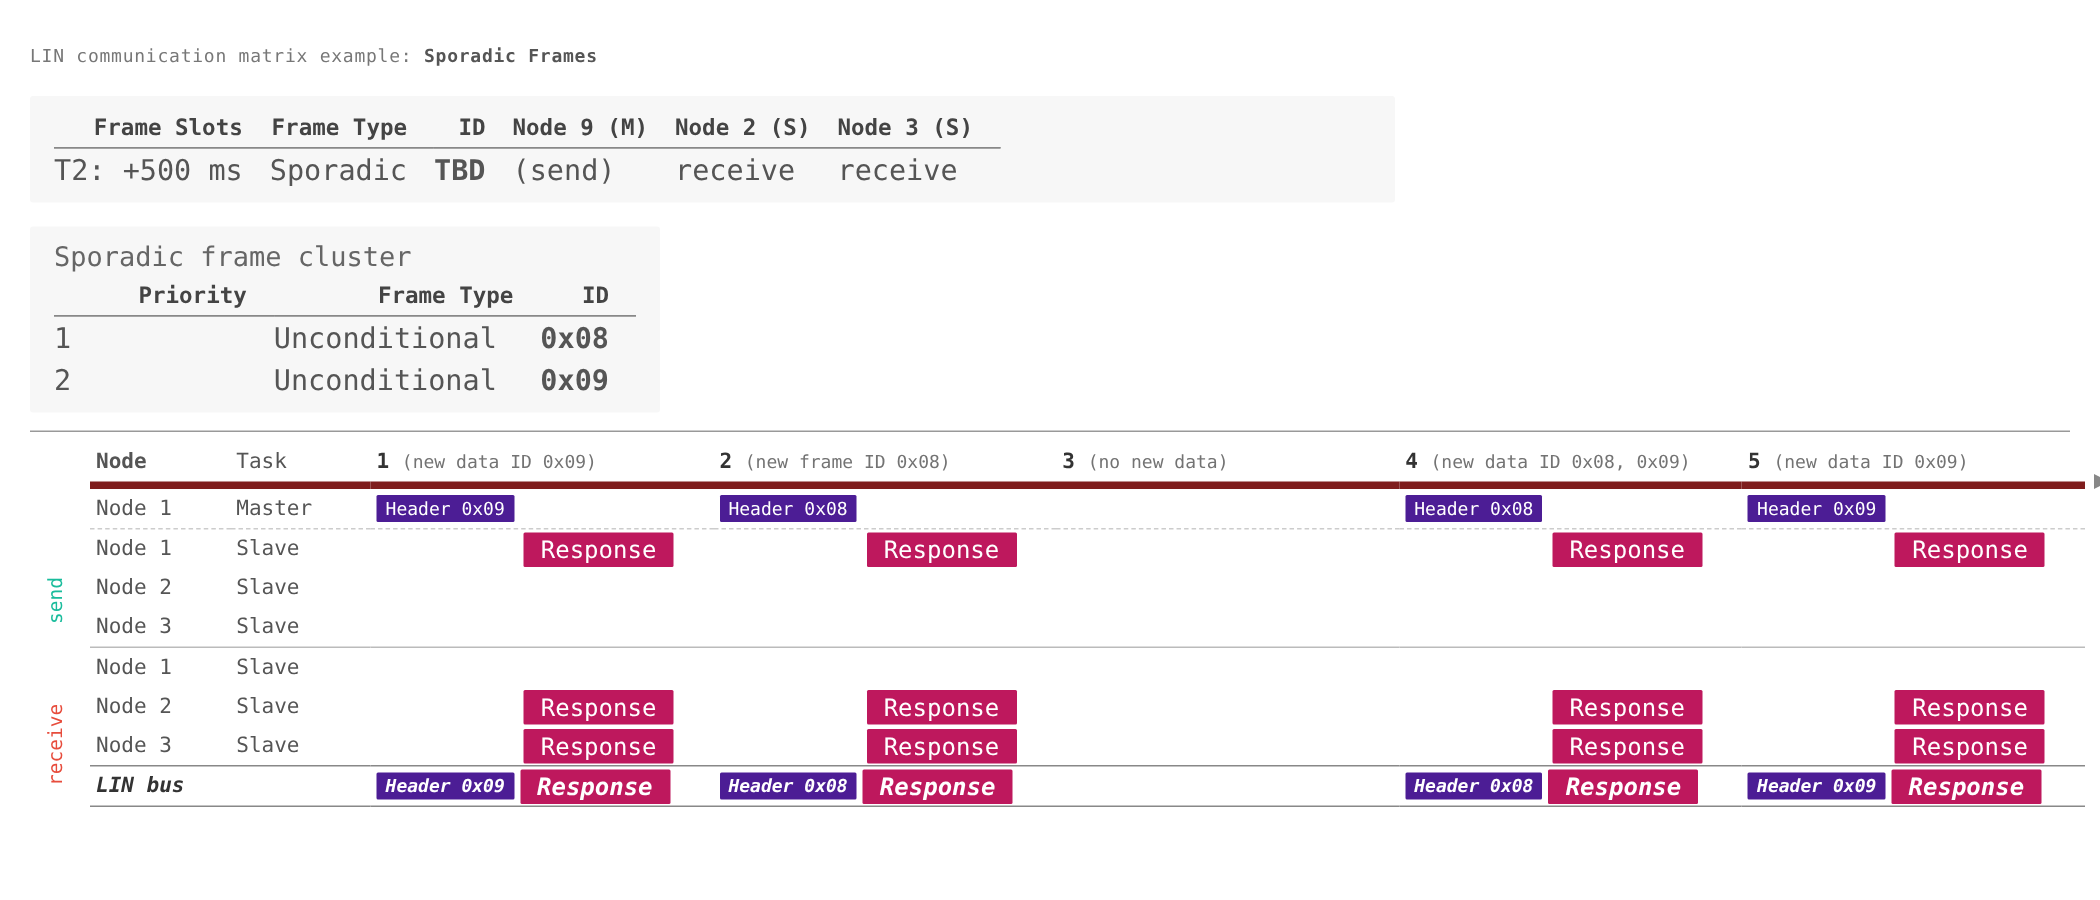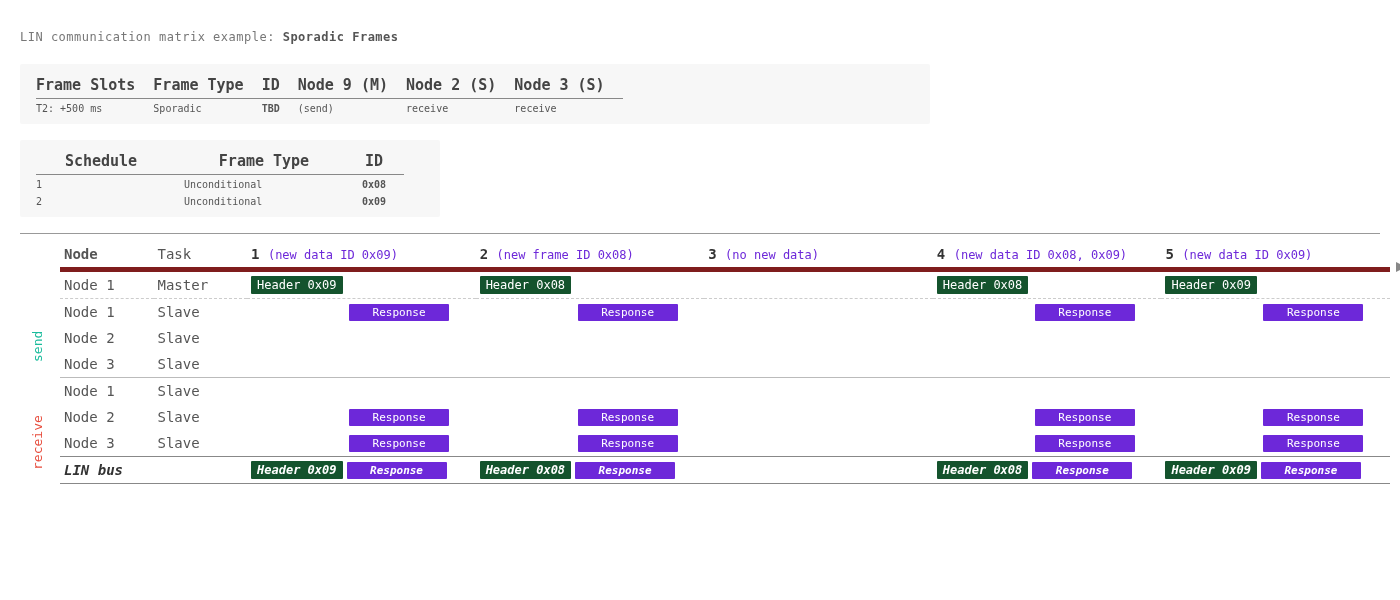--- a/index.html
+++ b/index.html
@@ -23,27 +23,27 @@
     display:inline-block;
     box-sizing:border-box;
   }
   .panel-schedule { width: 910px; }
   .panel-cluster  { width: 420px; }
 
   .panel-title { color:#666; font-size:18px; margin-bottom:4px; }
 
   table.sched { border-collapse:collapse; }
   table.sched th {
-    text-align:center; font-weight:700; color:#444;
+    text-align:right; font-weight:700; color:#444;
     font-size:15px; padding:2px 18px 4px 0;
     border-bottom:1px solid #888;
     margin-top:12px;
   }
   table.sched td {
-    text-align:left; font-size:10px; color:#555;
+    text-align:left; font-size:19px; color:#555;
     padding:4px 18px 2px 0;
   }
   .orange { color:#f39c12; font-weight:600; }
   .teal-paren { color:#1abc9c; }
   .red-txt { color:#e74c3c; }
 
   .divider { border:none; border-top:1px solid #999; margin:6px 0 10px; }
 
   
   .diagram {
@@ -68,39 +68,39 @@
     font-size:14px; color:#555;
     white-space:nowrap;
     overflow:visible;
   }
   table.grid .col-node { width:90px; }
   table.grid .col-task { width:90px; }
   table.grid .col-slot { width:220px; }
 
   table.grid thead tr th { border-bottom:5px solid #7f1d1d; padding-bottom:5px;}
   table.grid thead .slotnum { font-weight:700; color:#333; }
-  table.grid thead .slotnote{ font-size:12px; color:#6d28d9; font-weight:400; }
+  table.grid thead .slotnote{ font-size:12px; color:#737373; font-weight:400; }
 
   table.grid tr.master td { border-bottom:1px dashed #ccc; }
 
   table.grid tr.sep td { border-top:1px solid #bbb; }
   table.grid tr.bus td {
     border-top:1px solid #888; border-bottom:1px solid #888;
     font-weight:700; color:#333;font-style:italic;
   }
 
   .pair { display:flex; gap:4px; align-items:center; height:22px; }
   .hdr {
-    background:#14532d; color:#fff;
+    background:#4c1d95; color:#fff;
     font-size:12px; padding:2px 6px;
     border-radius:1px; white-space:nowrap;
   }
   .rsp {
-    background:#6d28d9; color:#fff;
-    font-size:11px; padding:2px 0;
+    background:#be185d; color:#fff;
+    font-size:16px; padding:2px 0;
     width:100px; text-align:center;
     border-radius:1px;
   }
   .spacer-h { width:94px; display:inline-block; }
 
   .arrowhead {
     position:absolute;
     right:-16px; top:18px;
     width:0;height:0;
     border-top:5px solid transparent;
@@ -141,24 +141,25 @@
       <td class="red-txt">receive</td>
       <td class="red-txt">receive</td>
     </tr>
       </tbody>
   </table>
 </div>
 <br>
 
 
 <div class="panel panel-cluster">
+  <div class="panel-title">Sporadic frame cluster</div>
   <table class="sched">
     <thead>
         <tr>
-      <th style="width:130px">Schedule</th>
+      <th style="width:130px">Priority</th>
       <th style="width:160px">Frame Type</th>
       <th>ID</th>
     </tr>
       </thead>
     <tbody>
       <tr>
         <td>1</td>
         <td>Unconditional</td>
         <td class="orange">0x08</td>
       </tr>

